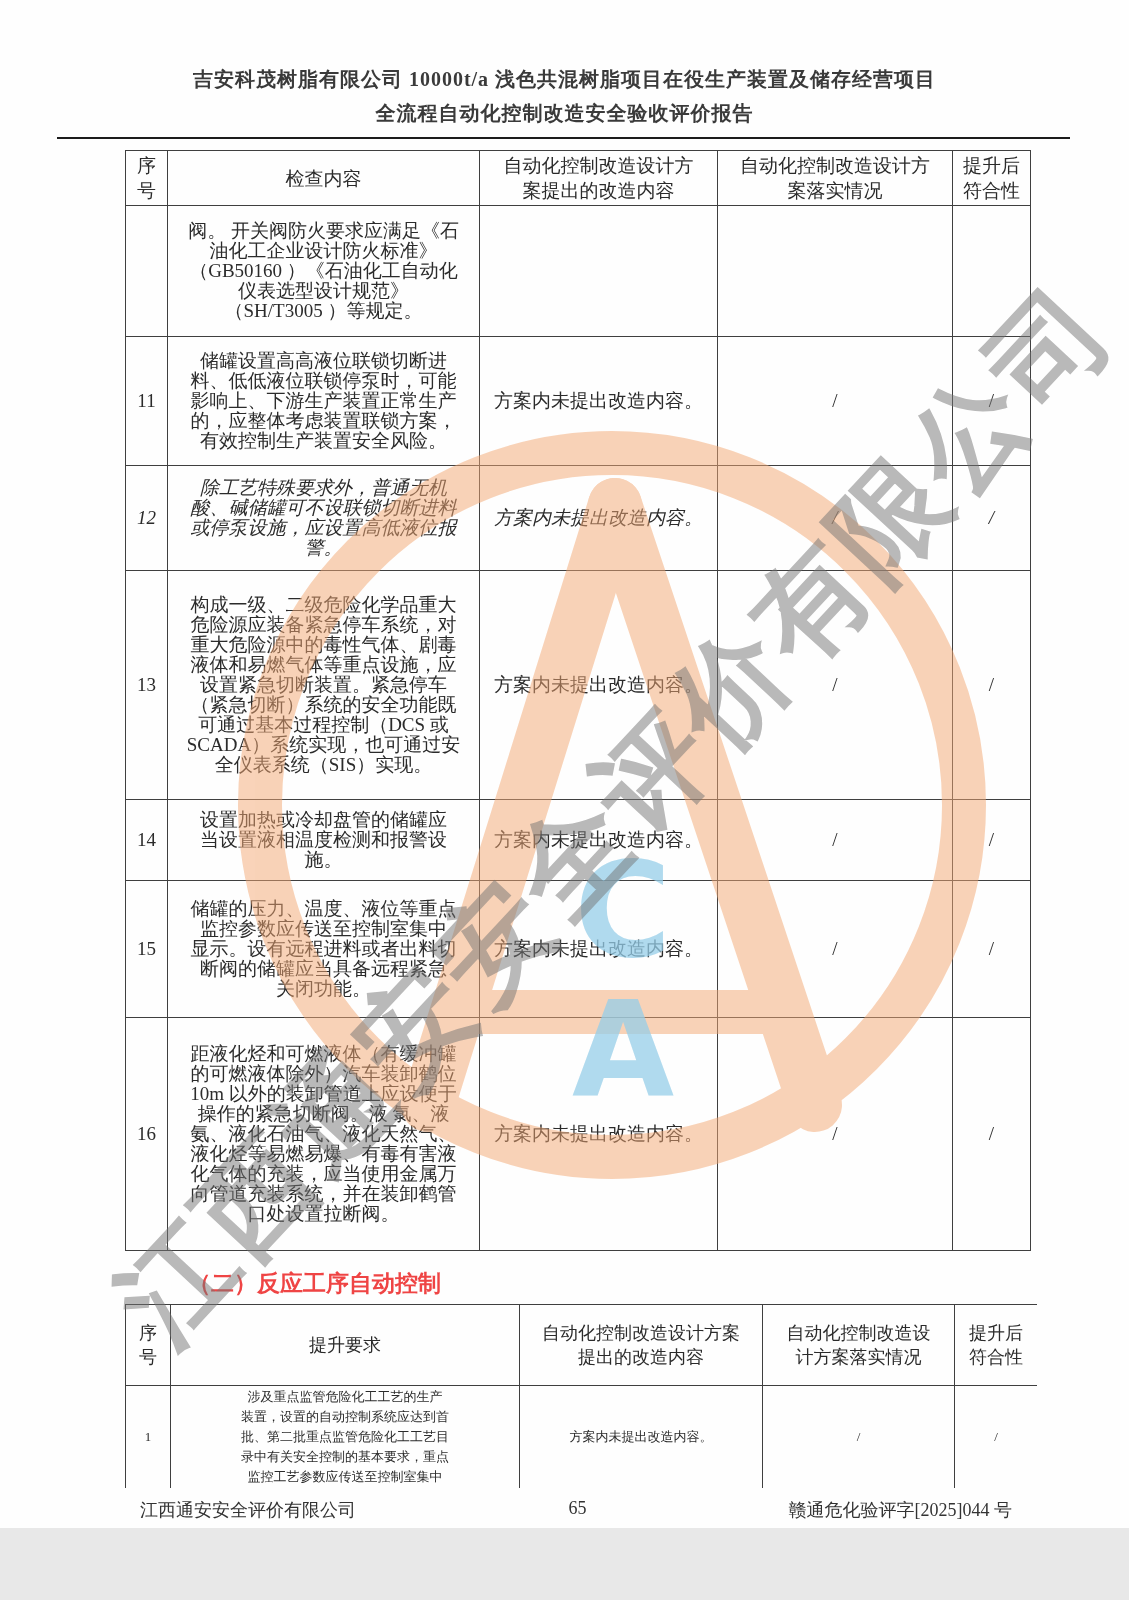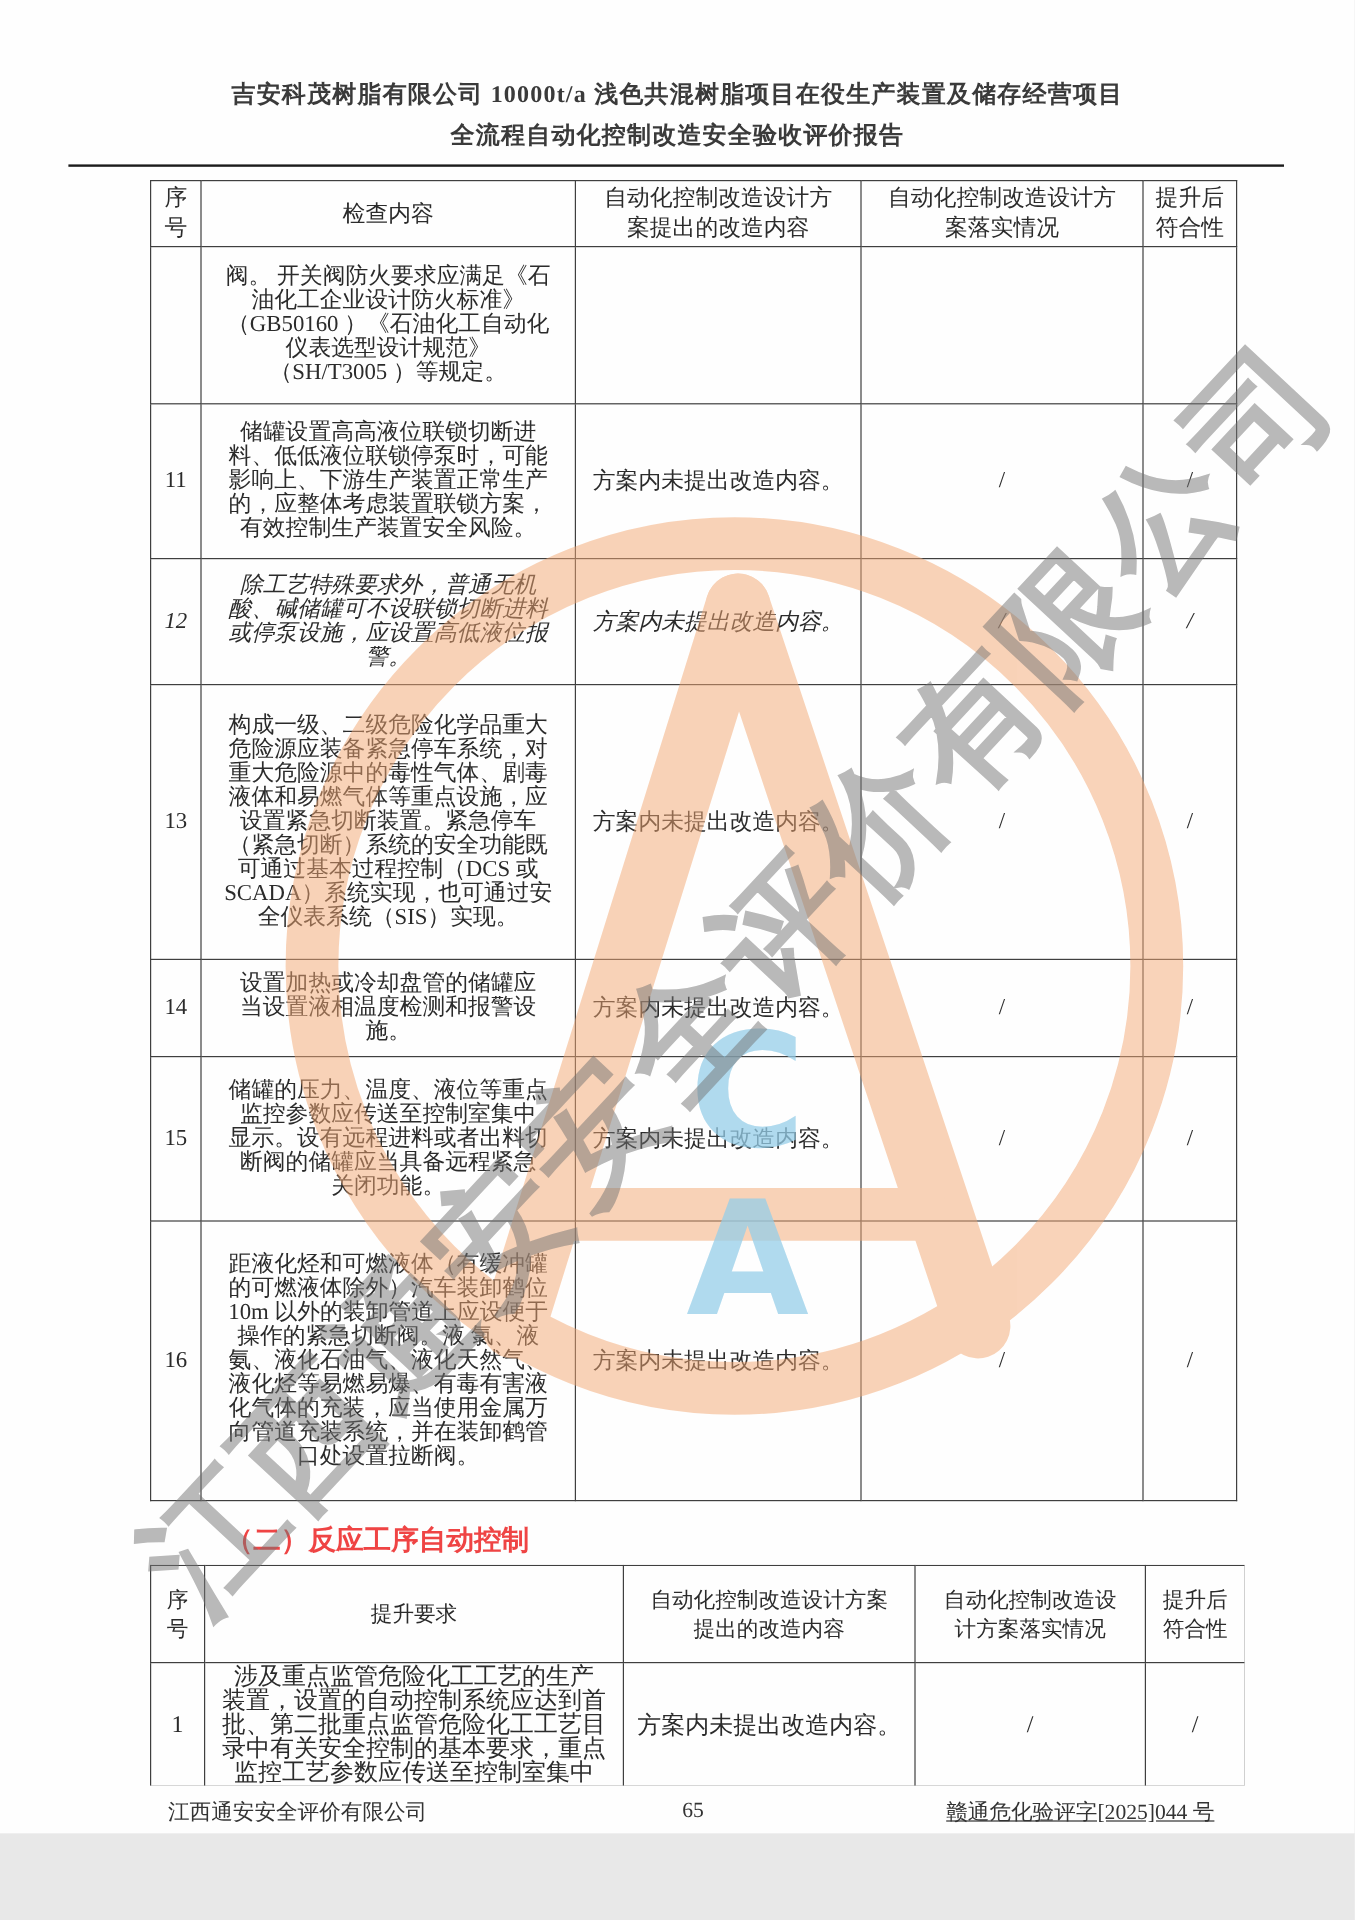--- a/index.html
+++ b/index.html
@@ -26,31 +26,31 @@
   td.plan{text-align:left;padding-left:6px;}
   td.slash{font-size:18px;}
   tr.r0 td{height:130px;} tr.r1 td{height:128px;} tr.r2 td{height:104px;font-style:italic;}
   tr.r3 td{height:228px;} tr.r4 td{height:80px;}  tr.r5 td{height:136px;}
   tr.r6 td{height:232px;}
   
   .section-heading{position:absolute;left:188px;top:1268px;font-size:23px;font-weight:bold;color:#ef4444;}
   
   .t2wrap{position:absolute;left:125px;top:1304px;width:912px;height:184px;overflow:hidden;}
   table.t2{width:912px;height:184px;}
-  table.t2 td{font-size:20px;}
+  table.t2 td{font-size:13px;}
   .t2 col.c1{width:45px;}  .t2 col.c2{width:349px;}
   .t2 col.c3{width:243px;} .t2 col.c4{width:192px;} .t2 col.c5{width:83px;}
   tr.hdr2 td{height:80px;font-size:18px;line-height:24px;white-space:pre-line;}
   tr.t2r0 td{height:102px;}
   .t2 td.content{line-height:20px;}
   
   .footer{position:absolute;top:1498px;left:125px;width:905px;font-size:18px;color:#333;}
   .footer .f-left{position:absolute;left:15px;top:0;}
   .footer .f-center{position:absolute;left:0;width:100%;text-align:center;top:0;}
-  .footer .f-right{position:absolute;right:18px;top:0;text-decoration:underline;}
+  .footer .f-right{position:absolute;right:18px;top:0;}
   
   .wm{position:absolute;inset:0;pointer-events:none;}
   .wm-logo{position:absolute;left:0;top:0;}
   .wm-blue{position:absolute;left:548px;top:840px;width:150px;text-align:center;
     font-family:"DejaVu Sans","Liberation Sans",sans-serif;font-weight:bold;
     font-size:132px;line-height:140px;color:rgba(150,205,232,0.75);}
   .wm-diag{position:absolute;left:615px;top:815px;transform:translate(-50%,-50%) rotate(-47deg);
     white-space:nowrap;font-size:112px;font-weight:bold;letter-spacing:4px;
     color:rgba(115,115,115,0.50);}
   .wm-red{position:absolute;left:305px;top:1062px;white-space:nowrap;

